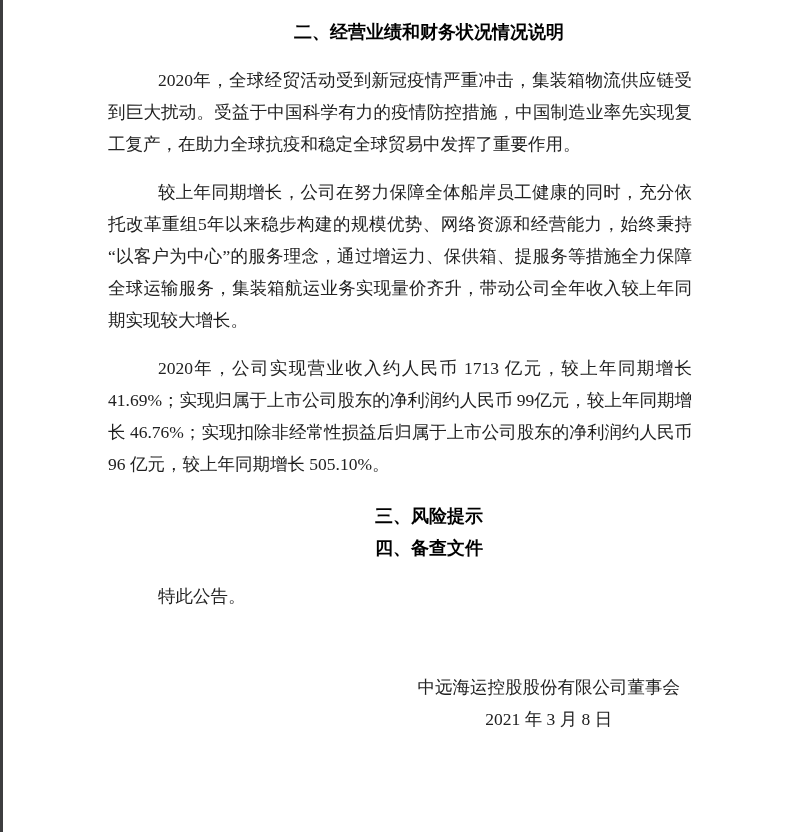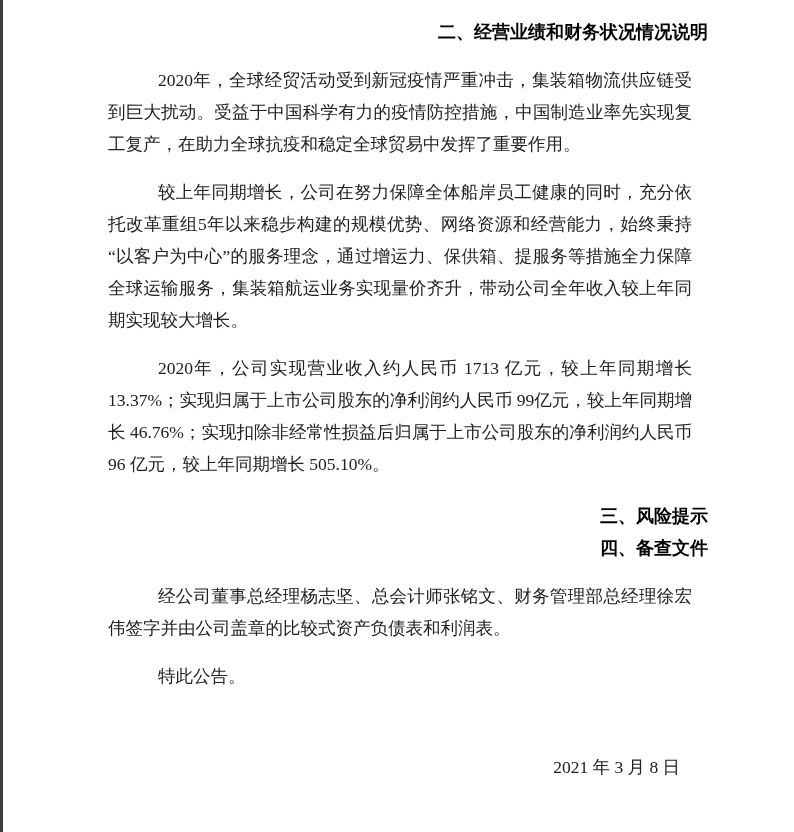--- a/index.html
+++ b/index.html
@@ -25,21 +25,21 @@
     text-align: justify;
   }
   .sec-heading {
     font-family: "Liberation Sans", "DejaVu Sans", sans-serif;
     font-weight: bold;
     color: #000000;
     font-size: 18px;
     line-height: 32px;
     margin: 0;
     padding-left: 58px;
-    text-align: right;
+    text-align: center;
   }
   .sec-risk .sec-heading   { margin-top: 20px; }
   .sec-docs .sec-heading   { }
   p.body-para {
     margin: 16px;
     text-indent: 50px;
   }
   .footer {
     margin-top: 59px;
     margin-left: auto;
@@ -53,30 +53,30 @@
 <body>
 
 <div class="left-edge"></div>
 
 <div class="doc">
 
   <section class="sec-performance">
     <h2 class="sec-heading">二、经营业绩和财务状况情况说明</h2>
     <p class="body-para">2020年，全球经贸活动受到新冠疫情严重冲击，集装箱物流供应链受到巨大扰动。受益于中国科学有力的疫情防控措施，中国制造业率先实现复工复产，在助力全球抗疫和稳定全球贸易中发挥了重要作用。</p>
     <p class="body-para">较上年同期增长，公司在努力保障全体船岸员工健康的同时，充分依托改革重组5年以来稳步构建的规模优势、网络资源和经营能力，始终秉持“以客户为中心”的服务理念，通过增运力、保供箱、提服务等措施全力保障全球运输服务，集装箱航运业务实现量价齐升，带动公司全年收入较上年同期实现较大增长。</p>
-    <p class="body-para">2020年，公司实现营业收入约人民币 1713 亿元，较上年同期增长 13.37%；实现归属于上市公司股东的净利润约人民币 99亿元，较上年同期增长 46.76%；实现扣除非经常性损益后归属于上市公司股东的净利润约人民币 96 亿元，较上年同期增长 505.10%。</p>
+    <p class="body-para">2020年，公司实现营业收入约人民币 1713 亿元，较上年同期增长 41.69%；实现归属于上市公司股东的净利润约人民币 99亿元，较上年同期增长 46.76%；实现扣除非经常性损益后归属于上市公司股东的净利润约人民币 96 亿元，较上年同期增长 505.10%。</p>
   </section>
 
   <section class="sec-risk">
     <h2 class="sec-heading">三、风险提示</h2>
   </section>
 
   <section class="sec-docs">
     <h2 class="sec-heading">四、备查文件</h2>
-    <p class="body-para">经公司董事总经理杨志坚、总会计师张铭文、财务管理部总经理徐宏伟签字并由公司盖章的比较式资产负债表和利润表。</p>
     <p class="body-para">特此公告。</p>
   </section>
 
   <div class="footer">
+    <div>中远海运控股股份有限公司董事会</div>
     <div>2021 年 3 月 8 日</div>
   </div>
 
 </div>
 
 </body></html>

